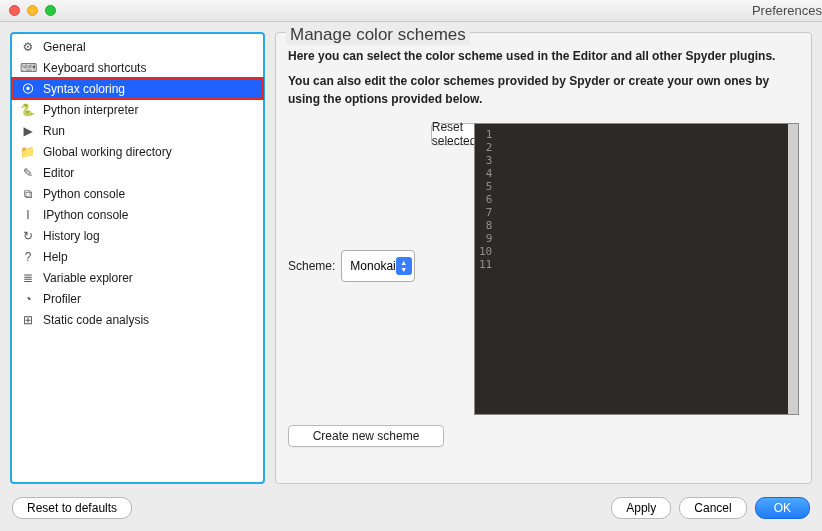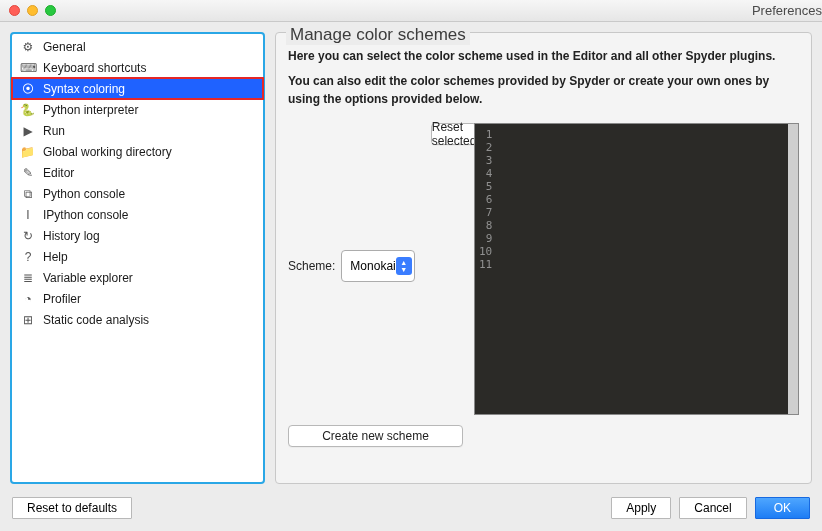--- a/index.html
+++ b/index.html
@@ -27,24 +27,24 @@
   .scheme-row { display: flex; align-items: center; gap: 6px; margin-bottom: 6px; }
   .scheme-row label { color: #222; }
   .sel { flex: 1; display: flex; align-items: center; background: #fff; border: 1px solid #acacac; border-radius: 4px; height: 32px; padding: 0 2px 0 8px; font-size: 12px; justify-content: space-between; }
   .sel .arrows { width: 16px; height: 18px; background: #3a7dff; border-radius: 3px; display: flex; flex-direction: column; align-items: center; justify-content: center; color: #fff; font-size: 7px; line-height: 7px; }
   .btn { background: #fff; border: 1px solid #b8b8b8; border-radius: 4px; height: 22px; display: flex; align-items: center; justify-content: center; font-size: 12px; color: #222; box-shadow: 0 1px 0 rgba(0,0,0,.03); cursor: default; }
   .btn.disabled { color: #000000; background: #efefef; }
   .preview { flex: 1; background: #2b2a27; border: 1px solid #888; position: relative; height: 292px; }
   .preview .gutter { position: absolute; left: 4px; top: 4px; color: #909090; font-family: Menlo, Consolas, monospace; font-size: 11px; line-height: 13px; text-align: right; }
   .preview .scroll { position: absolute; right: 0; top: 0; bottom: 0; width: 10px; background: #cfcfcf; }
   .create-row { margin-top: 10px; }
-  .create-row .btn { width: 175px; }
+  .create-row .btn { width: 156px; }
   .footer { display: flex; align-items: center; padding: 3px 12px 0 12px; gap: 8px; }
   .footer .spacer { flex: 1; }
-  .footer .fbtn { background: #fff; border: 1px solid #b8b8b8; border-radius: 1px; height: 22px; padding: 0 14px; display: flex; align-items: center; font-size: 12px; cursor: default; }
+  .footer .fbtn { background: #fff; border: 1px solid #b8b8b8; border-radius: 10px; height: 22px; padding: 0 14px; display: flex; align-items: center; font-size: 12px; cursor: default; }
   .footer .fbtn.primary { background: linear-gradient(#4ea6ff,#1e7df5); color: #fff; border-color: #1769e0; padding: 0 18px; }
 </style>
 </head>
 <body>
 
 <div class="titlebar">
   <div class="traffic">
     <span class="tl-close"></span>
     <span class="tl-min"></span>
     <span class="tl-zoom"></span>

